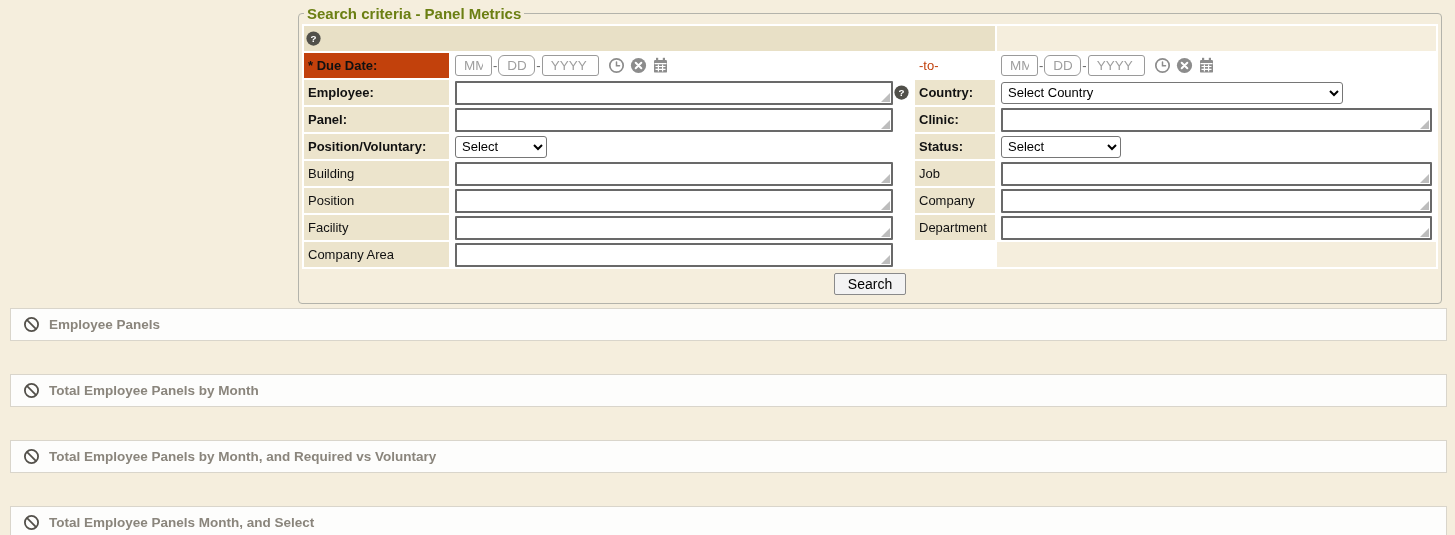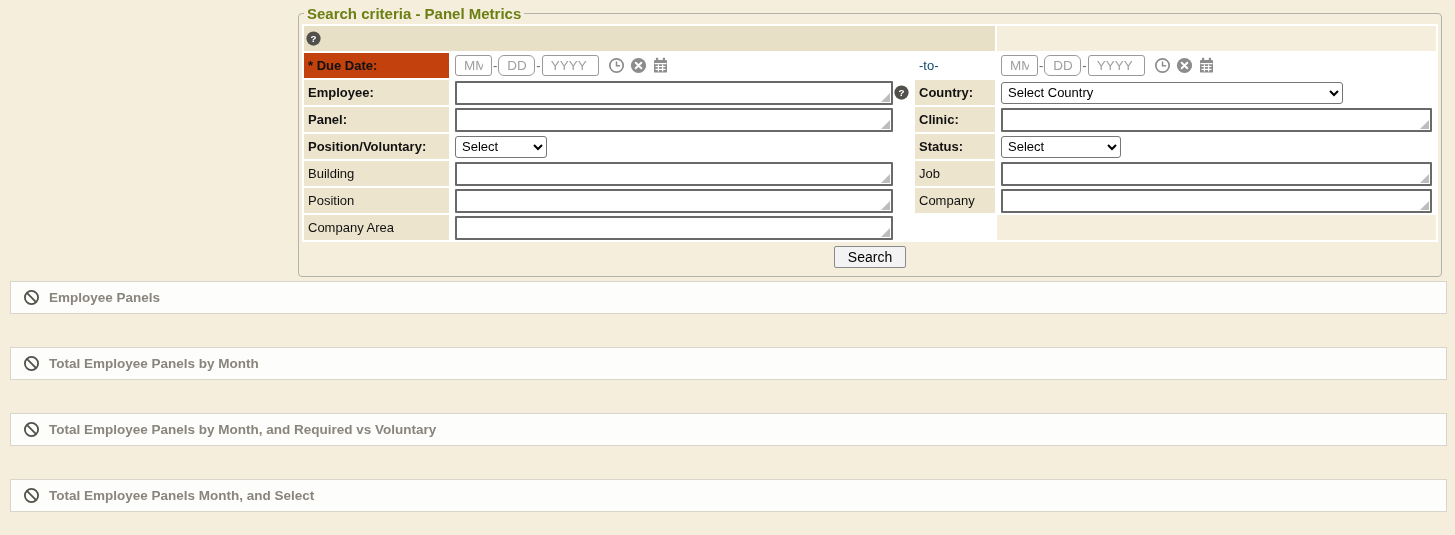--- a/index.html
+++ b/index.html
@@ -29,21 +29,21 @@
   }
   col.c1 { width:145px; } col.c2 { width:462px; }
   col.c3 { width:80px; }
   td { height:25px; padding:0 4px; vertical-align:middle; overflow:hidden; white-space:nowrap; }
   td.band { background:#e8e0c6; height:17px; padding:1px 2px; }
   td.ghost { background:#f5eedd; }
   td.lbl { background:#ece4cc; color:#111; }
   td.lbl.bold { font-weight:bold; }
   td.lbl.white { background:#c2410c; }
   td.inp { background:#ffffff; }
-  td.towhite { background:#ffffff; color:#0c4a6e; }
+  td.towhite { background:#ffffff; color:#c2410c; }
   td.white-empty { background:#ffffff; }
 
   
   .dategroup { display:flex; align-items:center; }
   .dateinput {
     height:21px; border:1px solid #9a9a9a; border-radius:3px;
     padding:1px 8px; font-size:13.5px; font-family:"Liberation Sans",sans-serif;
     color:#333; background:#fff;
   }
   .dateinput::placeholder { color:#9f9f9f; opacity:1; }
@@ -228,20 +228,26 @@
       <td class="inp"><span class="tbox w-right"><textarea style=""></textarea></span></td>
     </tr>
 
     <tr>
       <td class="lbl">Position</td>
       <td class="inp"><span class="tbox w-left"><textarea style=""></textarea></span></td>
       <td class="lbl">Company</td>
       <td class="inp"><span class="tbox w-right"><textarea style=""></textarea></span></td>
     </tr>
 
+    <tr>
+      <td class="lbl">Facility</td>
+      <td class="inp"><span class="tbox w-left"><textarea style=""></textarea></span></td>
+      <td class="lbl">Department</td>
+      <td class="inp"><span class="tbox w-right"><textarea style=""></textarea></span></td>
+    </tr>
 
     <tr>
       <td class="lbl">Company Area</td>
       <td class="inp"><span class="tbox w-left"><textarea style=""></textarea></span></td>
       <td class="white-empty"></td>
       <td class="ghost"></td>
     </tr>
   </tbody>
     </table>
 

